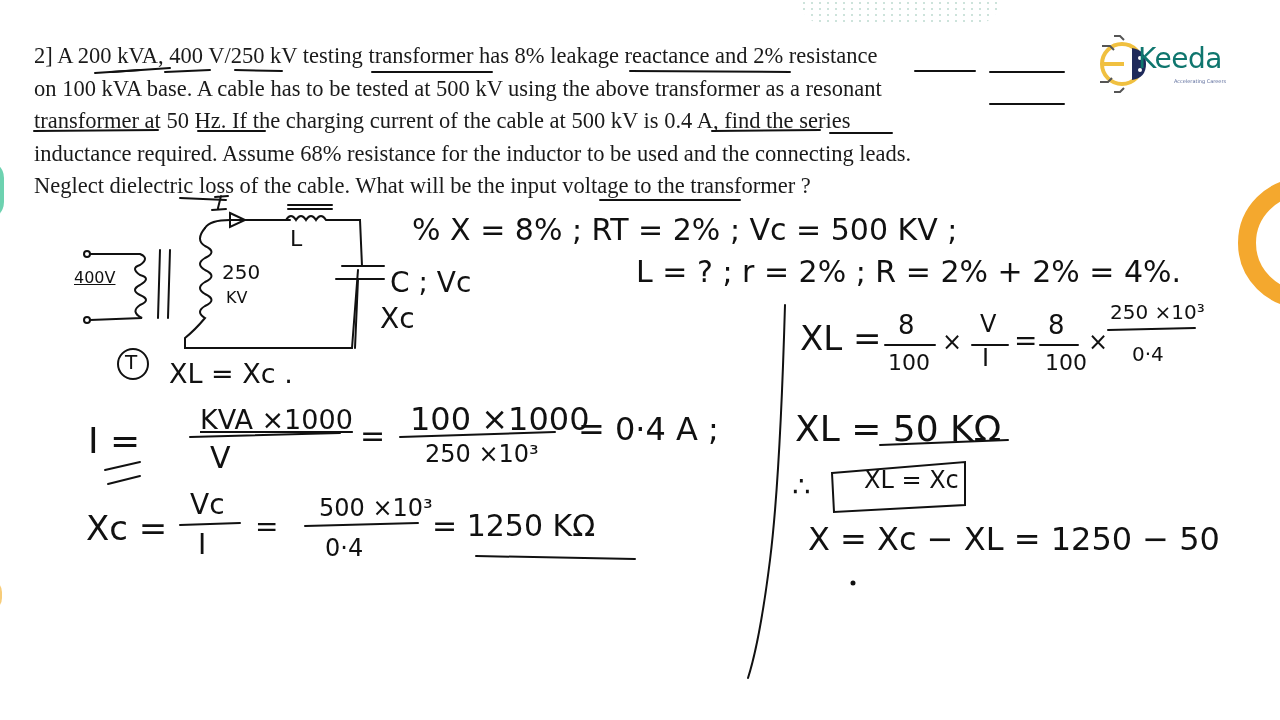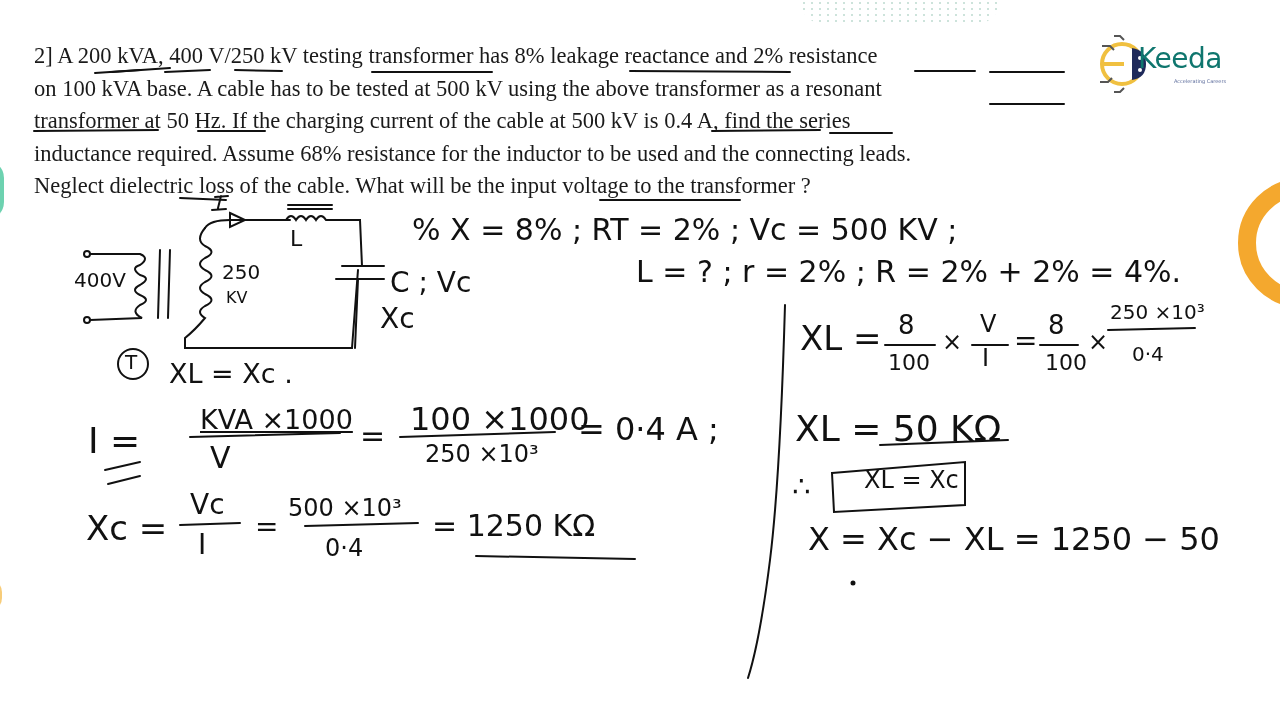--- a/index.html
+++ b/index.html
@@ -81,21 +81,21 @@
 
     <path d="M885 345 L935 345 M972 345 L1008 345 M1040 345 L1078 345 M1108 330 L1195 328"></path>
 
     <path d="M880 445 L1008 440"></path>
 
     <path d="M832 473 L965 462 L965 505 L834 512 Z"></path>
     <circle cx="853" cy="583" r="1.5" fill="#111"></circle>
   </g>
 </svg>
 
-<span class="ink" style="left:74px;top:268px;font-size:20px;">400V</span>
+<span class="ink" style="left:74px;top:268px;font-size:16px;text-decoration:underline;">400V</span>
 <span class="ink" style="left:222px;top:260px;font-size:20px;">250</span>
 <span class="ink" style="left:226px;top:288px;font-size:16px;">KV</span>
 <span class="ink" style="left:290px;top:226px;font-size:22px;">L</span>
 <span class="ink" style="left:390px;top:266px;font-size:28px;">C ; Vc</span>
 <span class="ink" style="left:380px;top:302px;font-size:28px;">Xc</span>
 <span class="ink" style="left:125px;top:350px;font-size:20px;">T</span>
 <span class="ink" style="left:169px;top:358px;font-size:27px;">XL = Xc .</span>
 
 <span class="ink" style="left:412px;top:212px;font-size:30px;">% X = 8% ;  RT = 2% ;  Vc = 500 KV ;</span>
 <span class="ink" style="left:636px;top:254px;font-size:30px;">L = ? ;  r = 2% ; R = 2% + 2% = 4%.</span>
@@ -105,21 +105,21 @@
 <span class="ink" style="left:210px;top:440px;font-size:30px;">V</span>
 <span class="ink" style="left:360px;top:418px;font-size:30px;">=</span>
 <span class="ink" style="left:410px;top:400px;font-size:32px;">100 ×1000</span>
 <span class="ink" style="left:425px;top:440px;font-size:24px;">250 ×10³</span>
 <span class="ink" style="left:578px;top:410px;font-size:32px;">= 0·4 A ;</span>
 
 <span class="ink" style="left:86px;top:508px;font-size:34px;">Xc =</span>
 <span class="ink" style="left:190px;top:488px;font-size:28px;">Vc</span>
 <span class="ink" style="left:198px;top:528px;font-size:28px;">I</span>
 <span class="ink" style="left:255px;top:510px;font-size:28px;">=</span>
-<span class="ink" style="left:288px;top:494px;font-size:24px;">500 ×10³</span>
+<span class="ink" style="left:319px;top:494px;font-size:24px;">500 ×10³</span>
 <span class="ink" style="left:325px;top:534px;font-size:24px;">0·4</span>
 <span class="ink" style="left:432px;top:508px;font-size:30px;">= 1250 KΩ</span>
 
 <span class="ink" style="left:800px;top:318px;font-size:34px;">XL =</span>
 <span class="ink" style="left:898px;top:310px;font-size:26px;">8</span>
 <span class="ink" style="left:888px;top:350px;font-size:22px;">100</span>
 <span class="ink" style="left:942px;top:328px;font-size:24px;">×</span>
 <span class="ink" style="left:980px;top:310px;font-size:24px;">V</span>
 <span class="ink" style="left:982px;top:344px;font-size:24px;">I</span>
 <span class="ink" style="left:1014px;top:324px;font-size:28px;">=</span>

